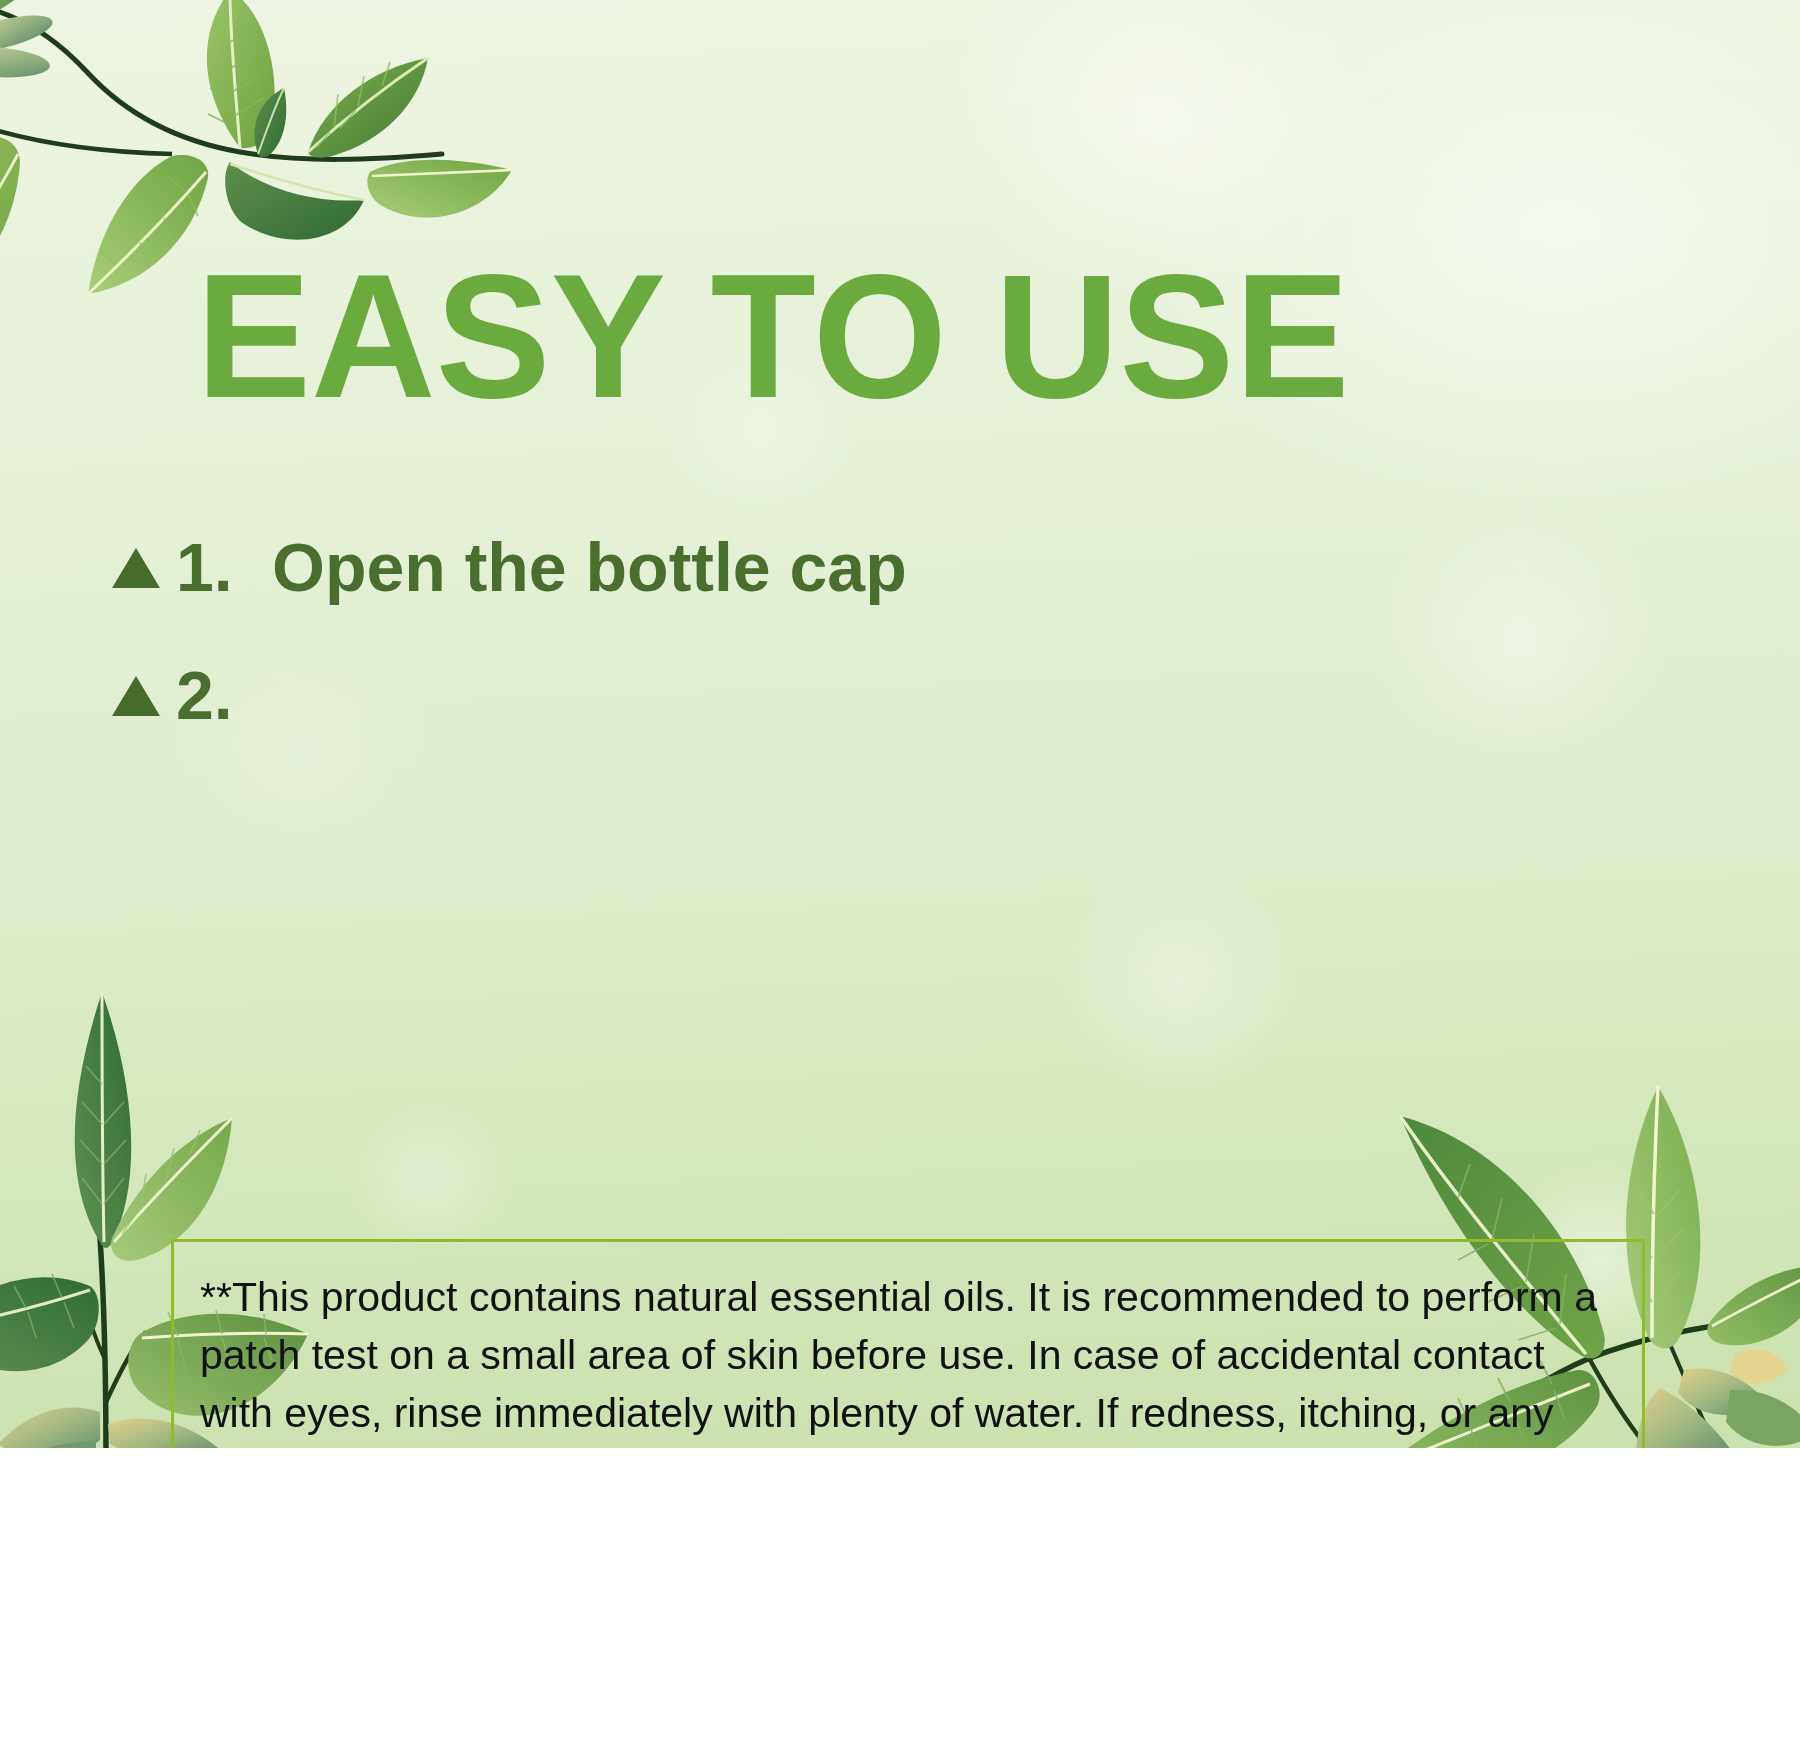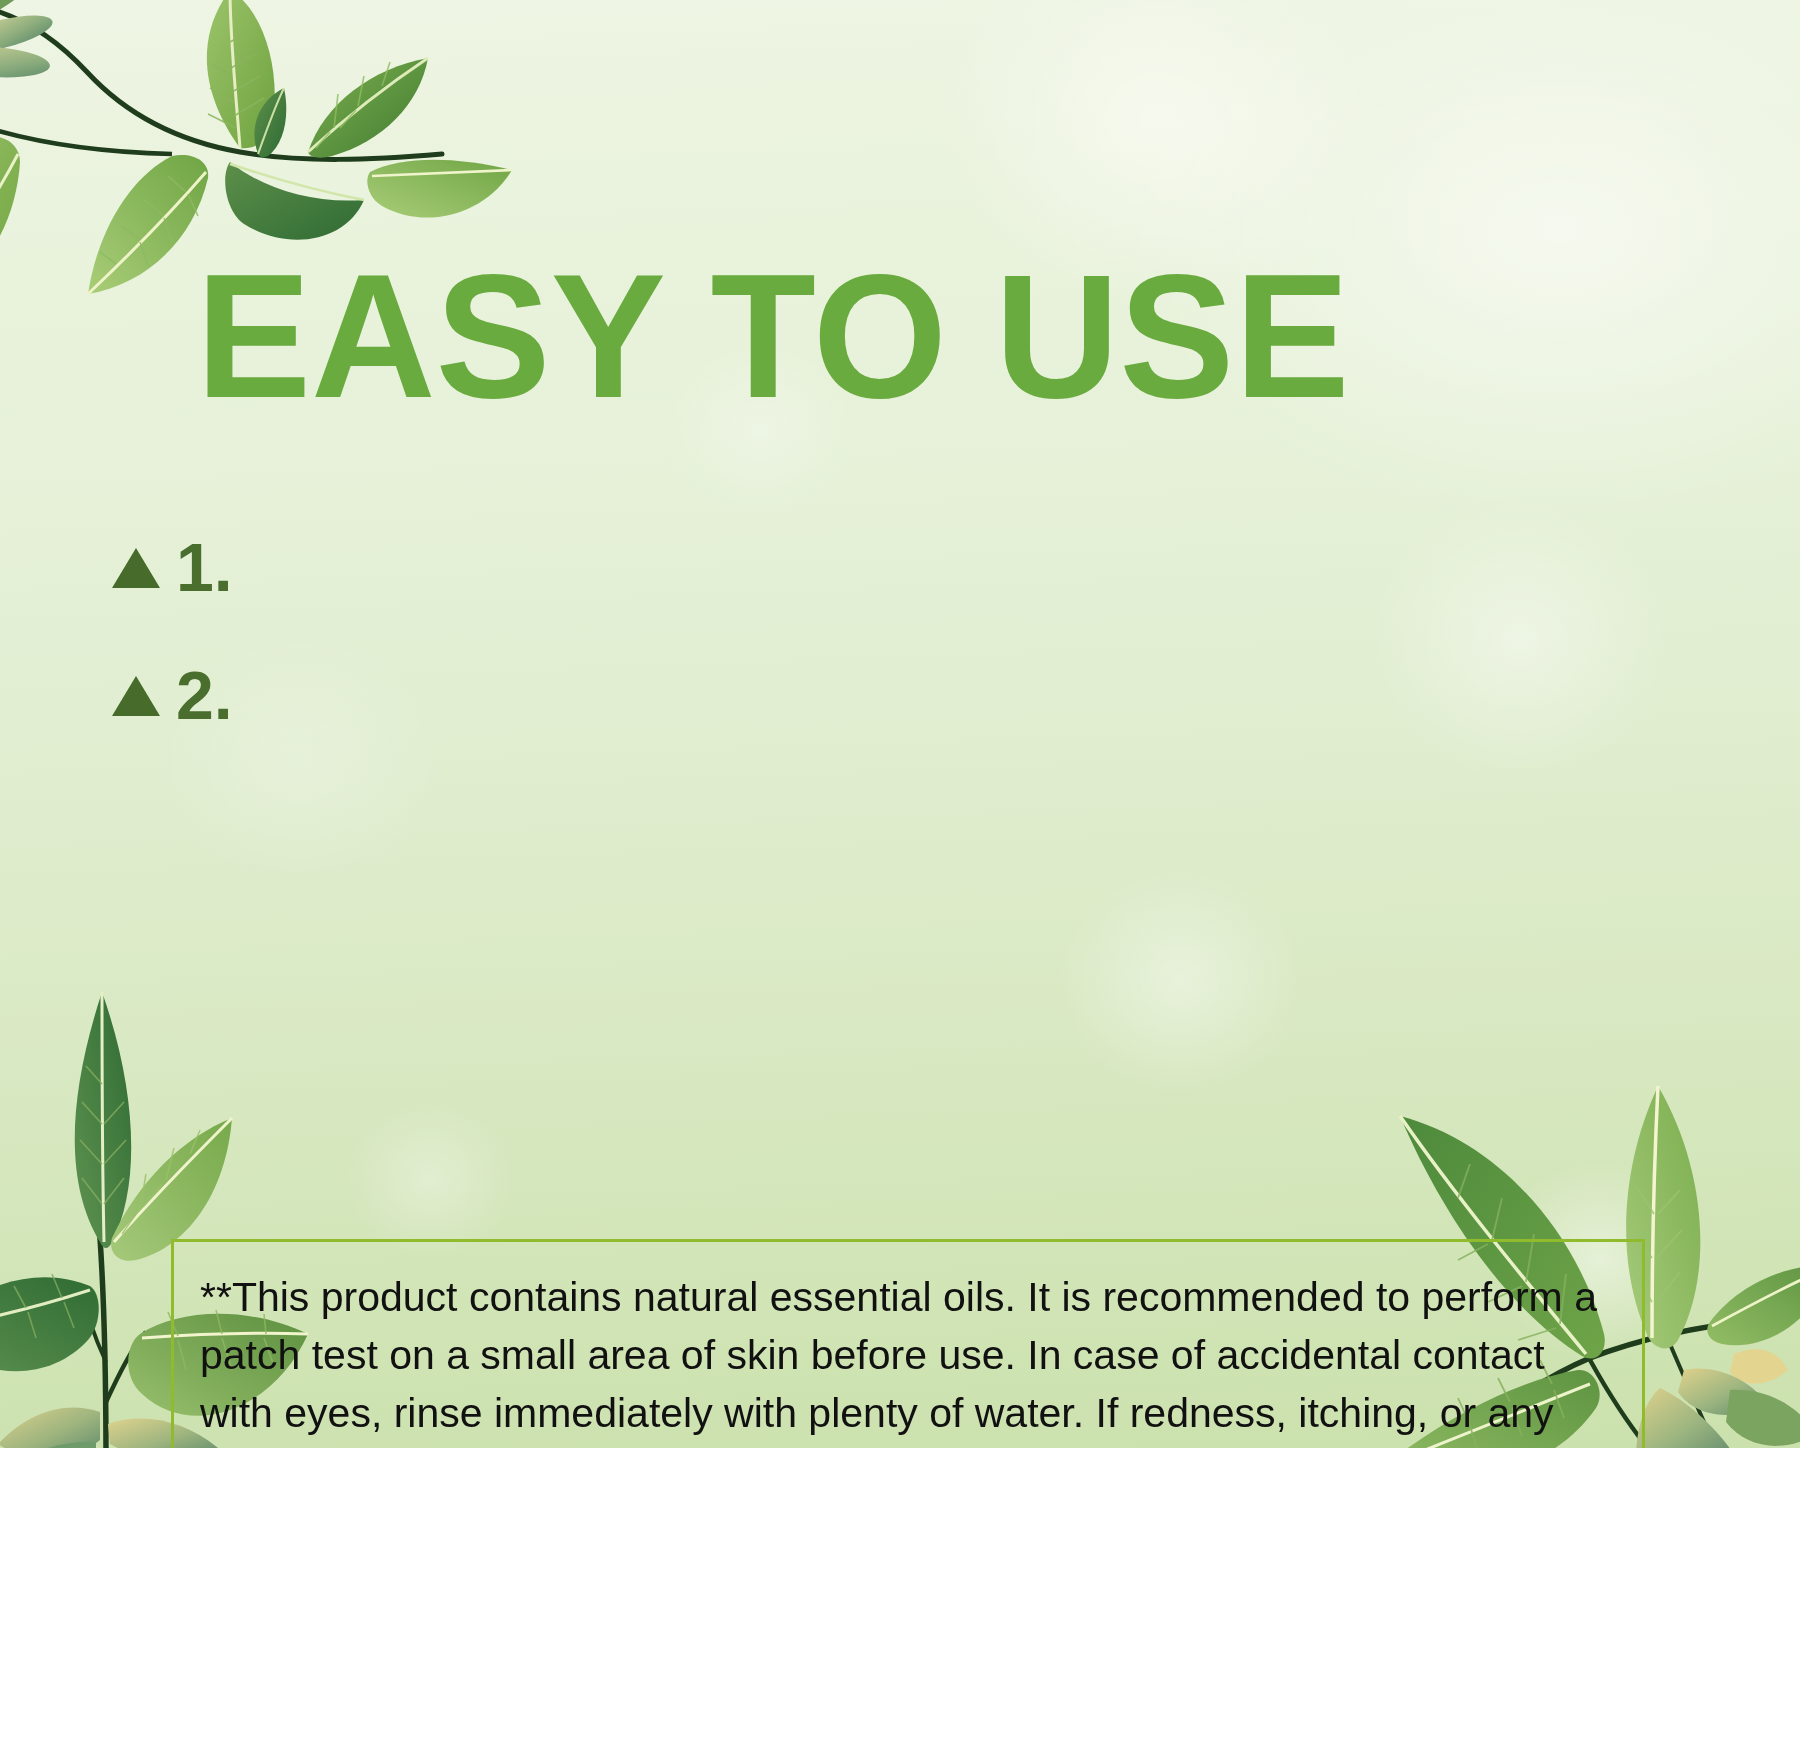--- a/index.html
+++ b/index.html
@@ -340,20 +340,21 @@
 
   <div id="steps">
 
     <div class="step">
       <span class="step-bullet">
         <svg width="52" height="44" viewBox="0 0 52 44" xmlns="http://www.w3.org/2000/svg">
           <polygon points="26,2 50,42 2,42" fill="#466b2b"></polygon>
         </svg>
       </span>
       <span class="step-num">1.</span>
+      <span class="step-text">Open the bottle cap</span>
     </div>
 
     <div class="step">
       <span class="step-bullet">
         <svg width="52" height="44" viewBox="0 0 52 44" xmlns="http://www.w3.org/2000/svg">
           <polygon points="26,2 50,42 2,42" fill="#466b2b"></polygon>
         </svg>
       </span>
       <span class="step-num">2.</span>
     </div>

